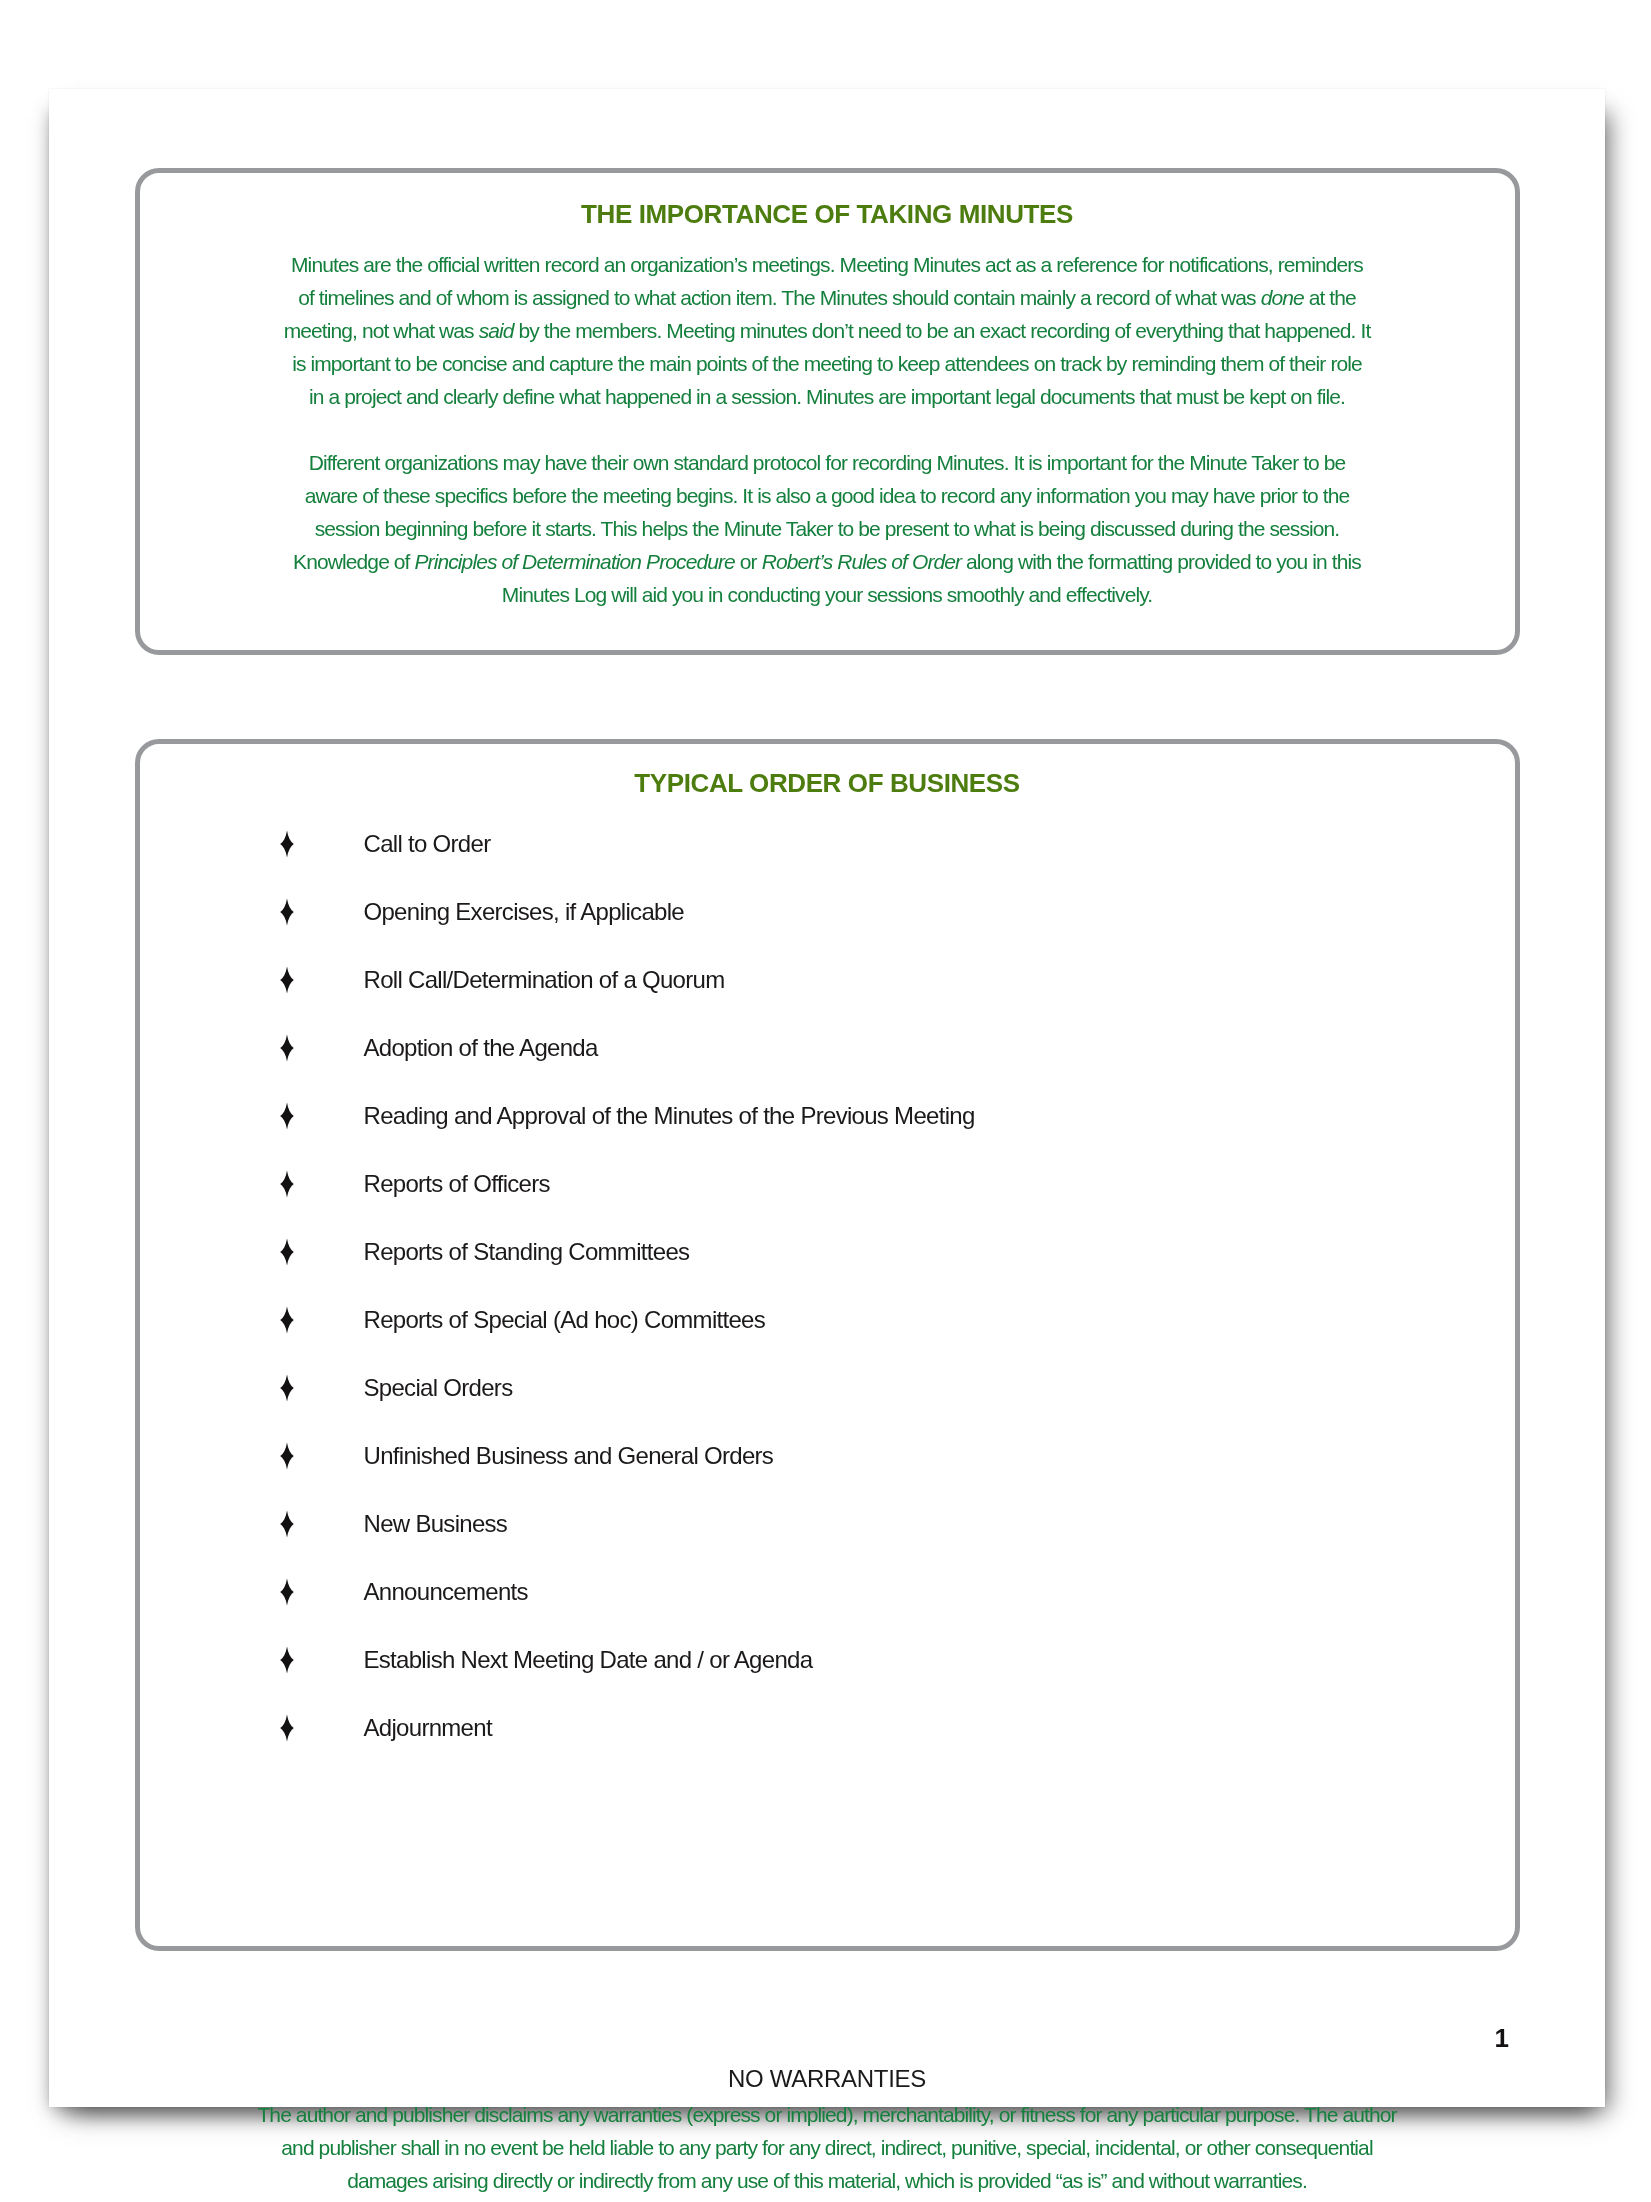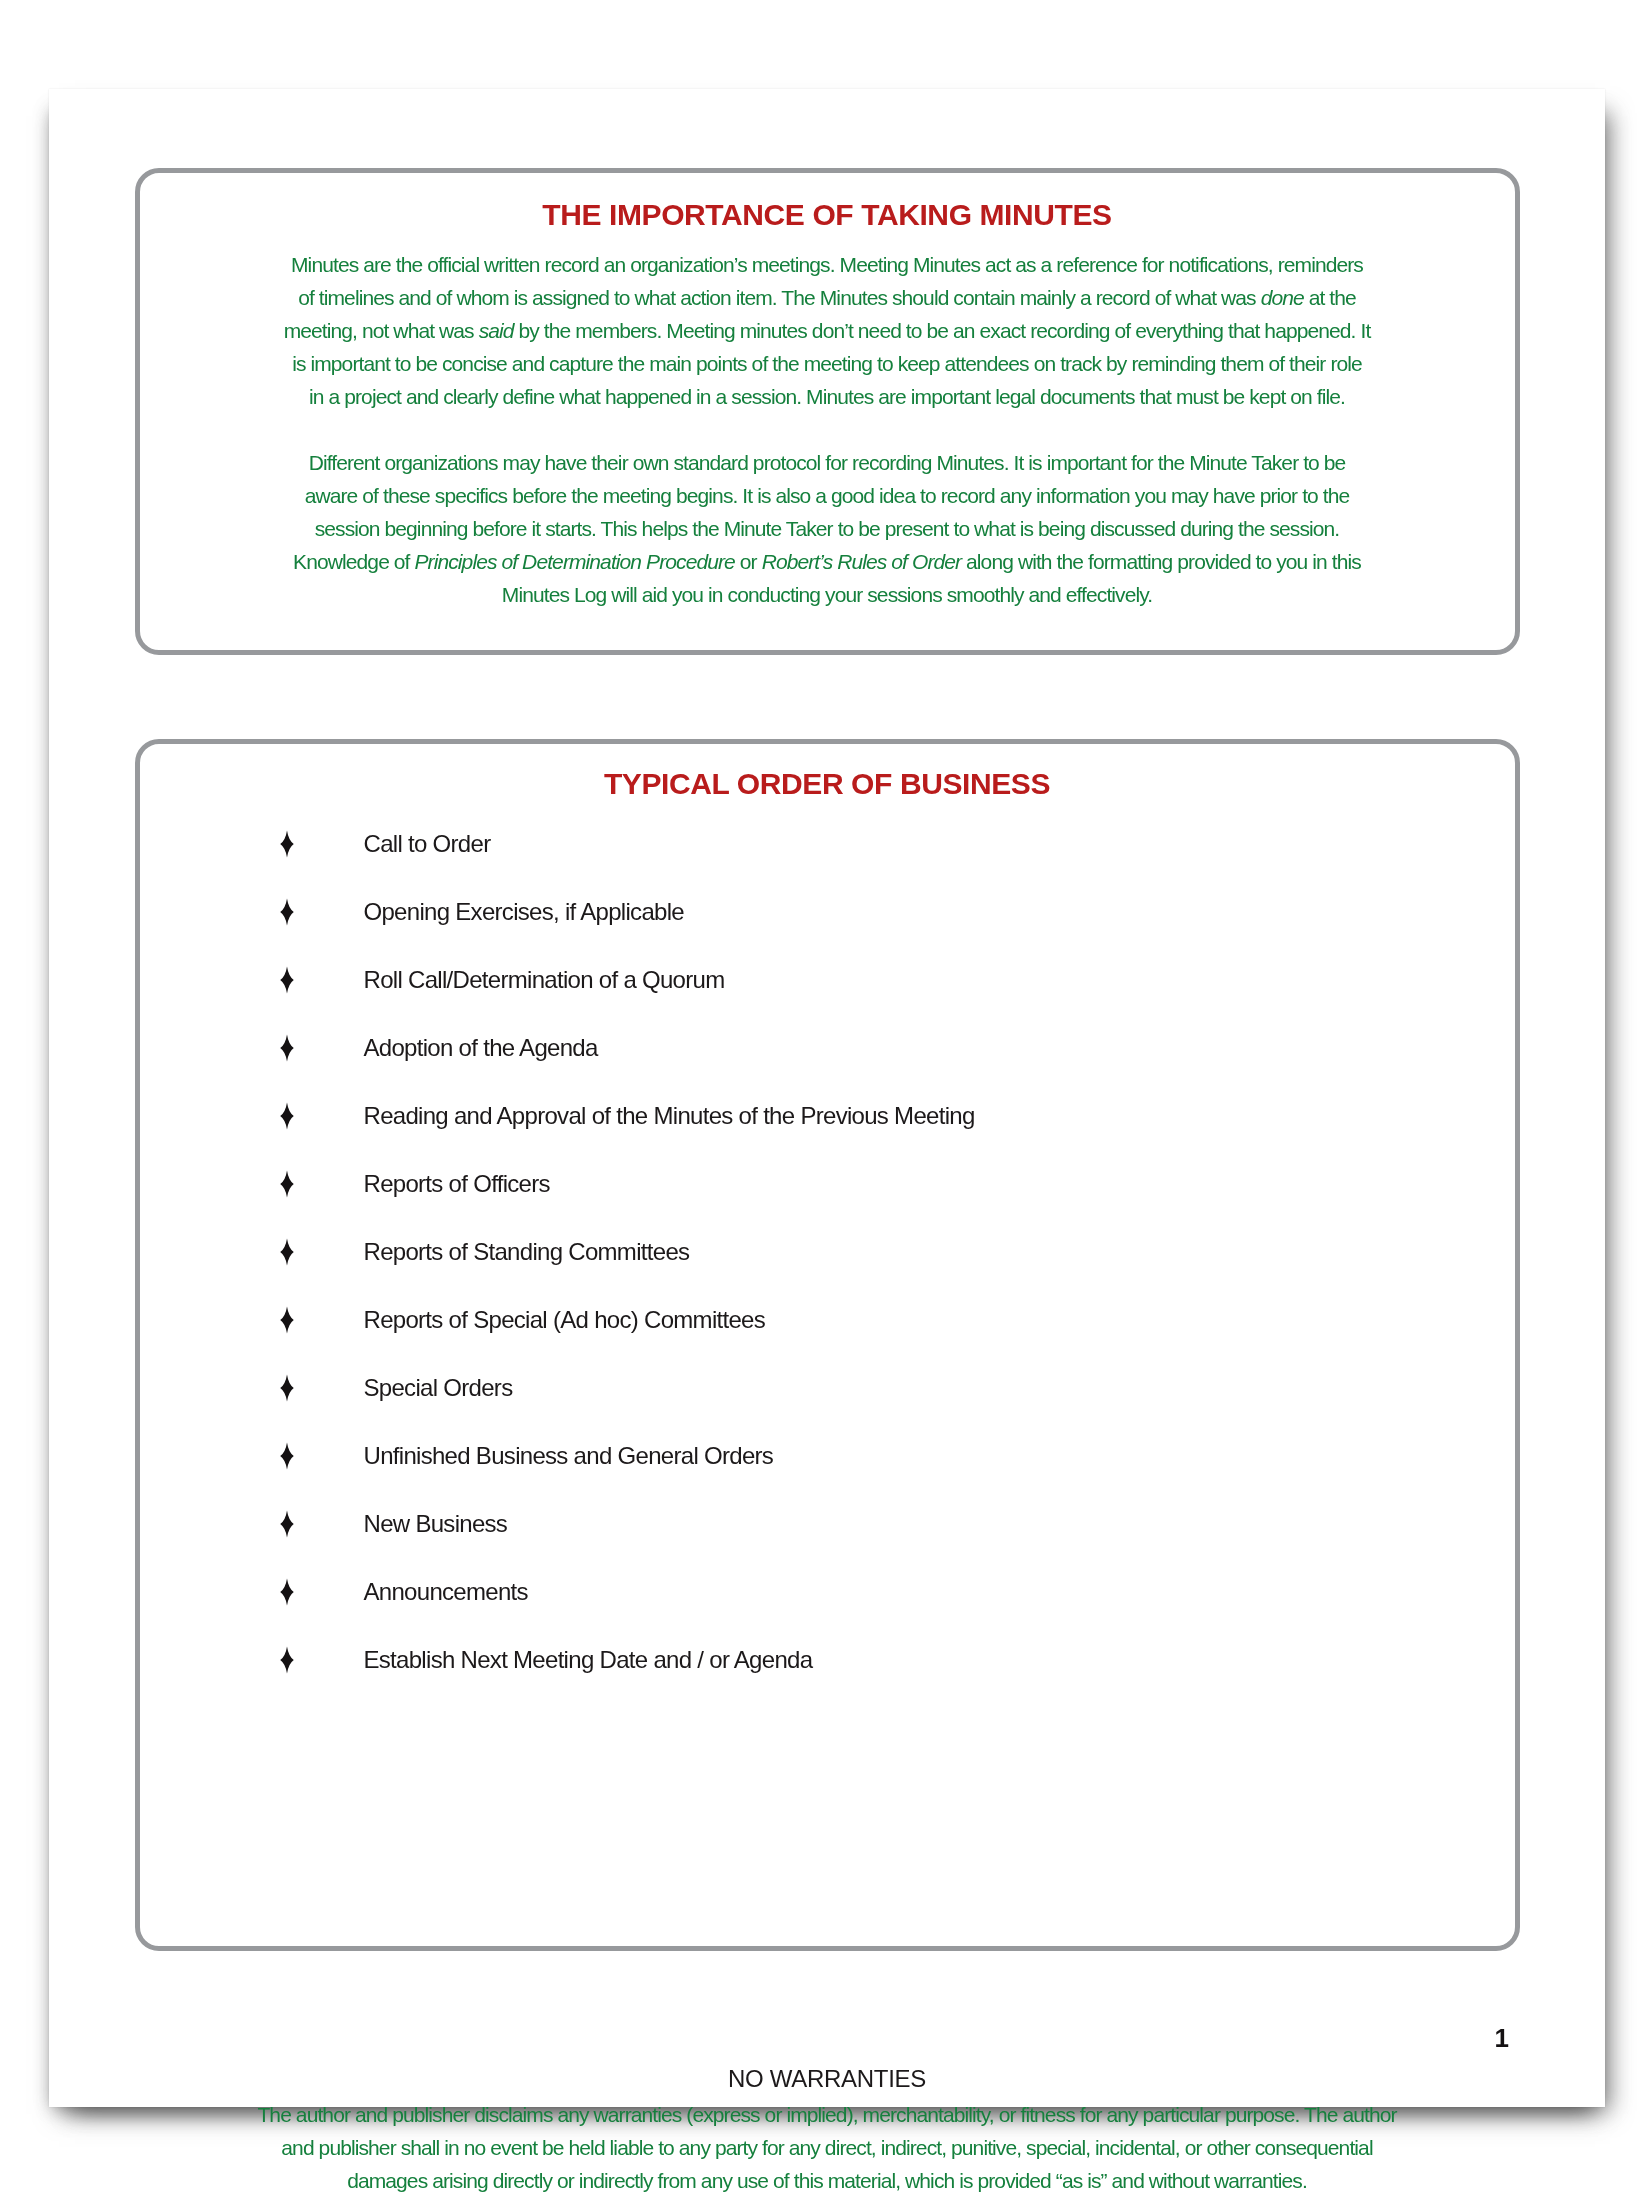--- a/index.html
+++ b/index.html
@@ -26,22 +26,22 @@
   .rbox{
     box-sizing:border-box;width:100%;
     border:5.2px solid #97999c;
     border-radius:24px;
     background:#fff;
   }
   .rbox1{height:487px;padding:24px 19px 0;}
   .rbox2{height:1212px;padding:22.4px 0 0;margin-top:84px;}
   .box-title{
     text-align:center;font-weight:bold;
-    font-size:30px;line-height:35px;letter-spacing:-0.4px;
-    color:#b91c1c;
+    font-size:26px;line-height:35px;letter-spacing:-0.4px;
+    color:#4d7c0f;
   }
   .body-text{
     font-size:21px;line-height:33px;letter-spacing:-0.9px;
     text-align:center;white-space:pre-line;color:#15803d;
   }
   .para1{margin-top:15.5px;}
   .para2{margin-top:33px;}
   .ob-list{
     list-style:none;margin:8.6px 0 0;padding:0 0 0 138px;
   }
@@ -180,20 +180,28 @@
     <span class="ob-label">Announcements</span>
   </li>
           <li class="ob-item">
     <span class="bullet">
       <svg viewBox="0 0 24 36" aria-hidden="true">
         <path d="M12 0 Q14 13 21 18 Q14 23 12 36 Q10 23 3 18 Q10 13 12 0 Z"></path>
       </svg>
     </span>
     <span class="ob-label">Establish Next Meeting Date and / or Agenda</span>
   </li>
+          <li class="ob-item">
+    <span class="bullet">
+      <svg viewBox="0 0 24 36" aria-hidden="true">
+        <path d="M12 0 Q14 13 21 18 Q14 23 12 36 Q10 23 3 18 Q10 13 12 0 Z"></path>
+      </svg>
+    </span>
+    <span class="ob-label">Adjournment</span>
+  </li>
         </ul>
     </div>
 
     <div class="footer">
       <div class="fw-title">NO WARRANTIES</div>
       <div class="body-text fw-text">The author and publisher disclaims any warranties (express or implied), merchantability, or fitness for any particular purpose. The author
 and publisher shall in no event be held liable to any party for any direct, indirect, punitive, special, incidental, or other consequential
 damages arising directly or indirectly from any use of this material, which is provided “as is” and without warranties.</div>
     </div>
 

